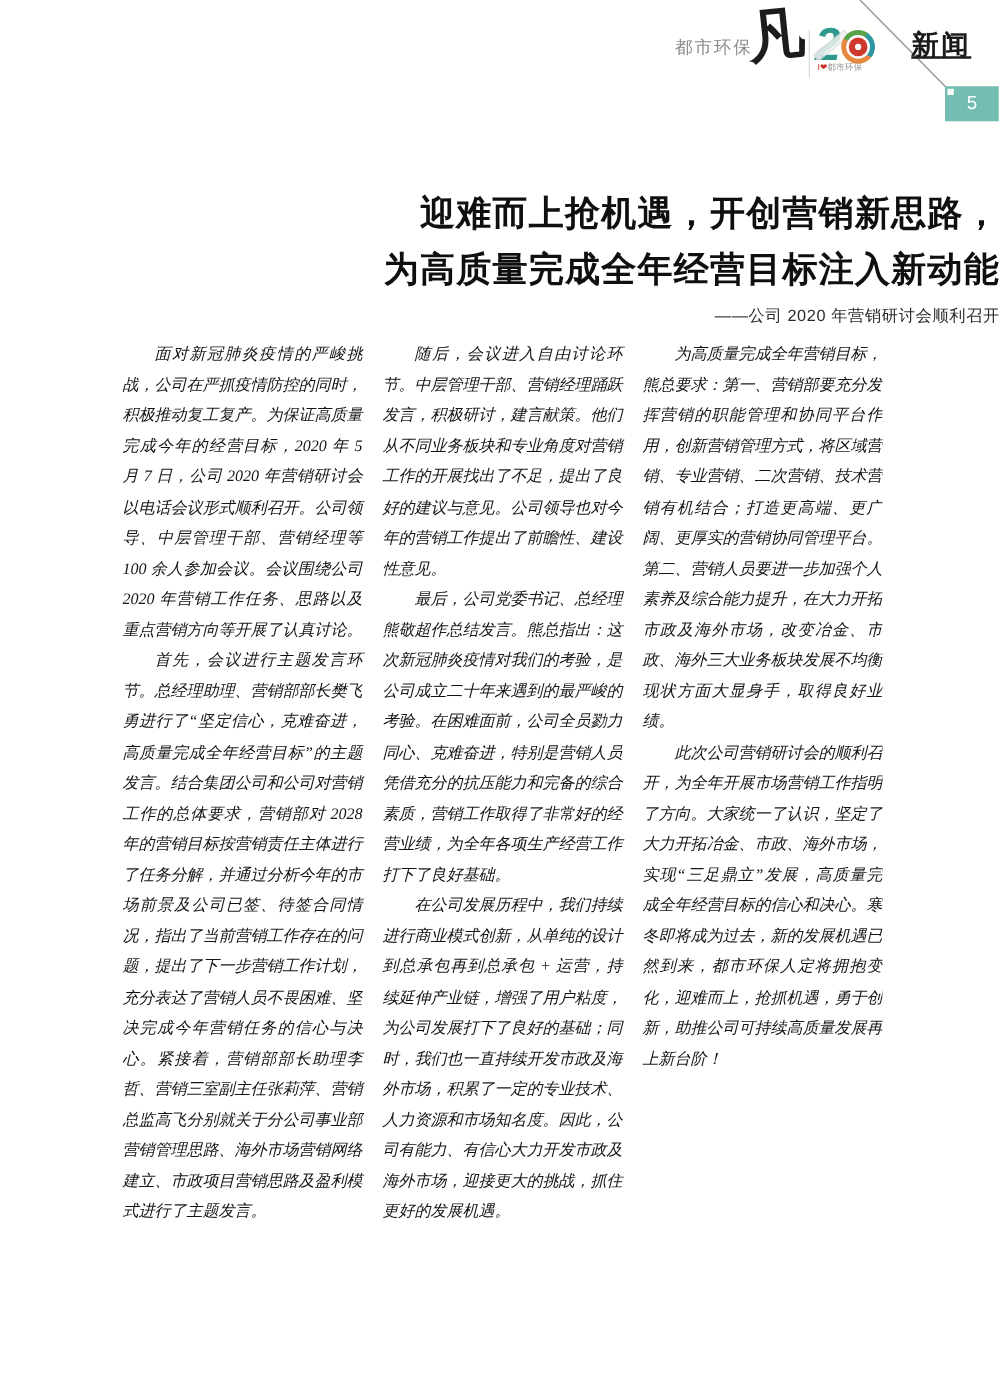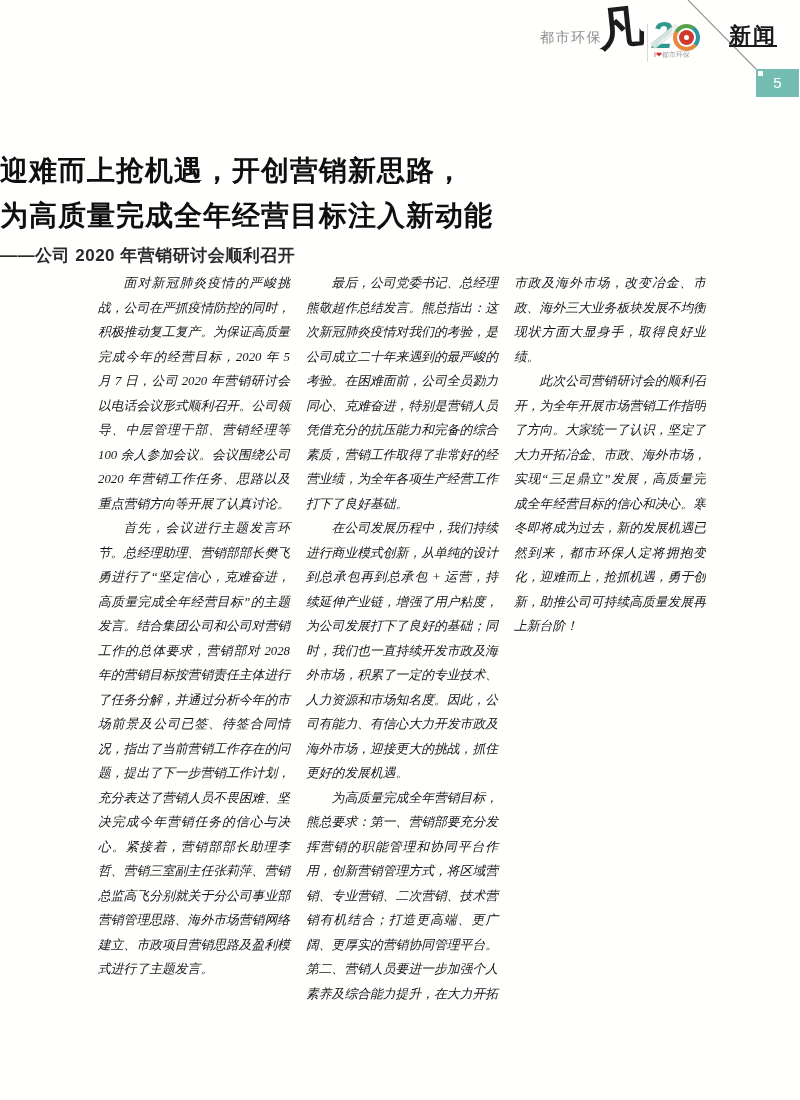--- a/index.html
+++ b/index.html
@@ -54,28 +54,28 @@
   .page-box{
     position:absolute;left:755px;top:69px;width:43px;height:28px;background:#74bdb2;
   }
   .page-box .notch{position:absolute;left:2px;top:2px;width:5px;height:5px;background:#fdfdfc;}
   .page-box .num{
     display:block;width:100%;text-align:center;line-height:28px;color:#fff;font-size:15px;
     font-family:"Liberation Sans","DejaVu Sans",sans-serif;
   }
   
   .title-block{
-    position:absolute;left:0;top:148px;width:800px;text-align:left;
+    position:absolute;left:0;top:148px;width:800px;text-align:right;
     font-family:"Liberation Sans","DejaVu Sans",sans-serif;
   }
   .title-line{
     font-size:28px;font-weight:800;color:#0f0f0f;letter-spacing:1px;line-height:45px;margin:0;
   }
   .subtitle{
-    margin:6px 0 0 0;font-size:17px;font-weight:700;color:#2a2a2a;letter-spacing:0.5px;
+    margin:6px 0 0 0;font-size:13px;font-weight:400;color:#2a2a2a;letter-spacing:0.5px;
   }
   
   .article-body{
     position:absolute;left:98px;top:271px;width:608px;height:742px;overflow:hidden;
     column-count:3;column-gap:16px;column-fill:auto;
     font-size:12.8px;line-height:24.5px;text-align:justify;color:#141414;font-style:italic;
   }
   .article-body p{margin:0;padding:0;text-indent:2em;}
 </style>
 </head>
@@ -112,20 +112,21 @@
   <h1 class="title-line">为高质量完成全年经营目标注入新动能</h1>
   <p class="subtitle">——公司 2020 年营销研讨会顺利召开</p>
 </div>
 
 <div class="article-body">
 
     <p class="para">面对新冠肺炎疫情的严峻挑战，公司在严抓疫情防控的同时，积极推动复工复产。为保证高质量完成今年的经营目标，2020 年 5 月 7 日，公司 2020 年营销研讨会以电话会议形式顺利召开。公司领导、中层管理干部、营销经理等 100 余人参加会议。会议围绕公司 2020 年营销工作任务、思路以及重点营销方向等开展了认真讨论。</p>
 
     <p class="para">首先，会议进行主题发言环节。总经理助理、营销部部长樊飞勇进行了“坚定信心，克难奋进，高质量完成全年经营目标”的主题发言。结合集团公司和公司对营销工作的总体要求，营销部对 2028 年的营销目标按营销责任主体进行了任务分解，并通过分析今年的市场前景及公司已签、待签合同情况，指出了当前营销工作存在的问题，提出了下一步营销工作计划，充分表达了营销人员不畏困难、坚决完成今年营销任务的信心与决心。紧接着，营销部部长助理李哲、营销三室副主任张莉萍、营销总监高飞分别就关于分公司事业部营销管理思路、海外市场营销网络建立、市政项目营销思路及盈利模式进行了主题发言。</p>
 
+    <p class="para">随后，会议进入自由讨论环节。中层管理干部、营销经理踊跃发言，积极研讨，建言献策。他们从不同业务板块和专业角度对营销工作的开展找出了不足，提出了良好的建议与意见。公司领导也对今年的营销工作提出了前瞻性、建设性意见。</p>
 
     <p class="para">最后，公司党委书记、总经理熊敬超作总结发言。熊总指出：这次新冠肺炎疫情对我们的考验，是公司成立二十年来遇到的最严峻的考验。在困难面前，公司全员勠力同心、克难奋进，特别是营销人员凭借充分的抗压能力和完备的综合素质，营销工作取得了非常好的经营业绩，为全年各项生产经营工作打下了良好基础。</p>
 
 
     <p class="para">在公司发展历程中，我们持续进行商业模式创新，从单纯的设计到总承包再到总承包 + 运营，持续延伸产业链，增强了用户粘度，为公司发展打下了良好的基础；同时，我们也一直持续开发市政及海外市场，积累了一定的专业技术、人力资源和市场知名度。因此，公司有能力、有信心大力开发市政及海外市场，迎接更大的挑战，抓住更好的发展机遇。</p>
 
     <p class="para">为高质量完成全年营销目标，熊总要求：第一、营销部要充分发挥营销的职能管理和协同平台作用，创新营销管理方式，将区域营销、专业营销、二次营销、技术营销有机结合；打造更高端、更广阔、更厚实的营销协同管理平台。第二、营销人员要进一步加强个人素养及综合能力提升，在大力开拓市政及海外市场，改变冶金、市政、海外三大业务板块发展不均衡现状方面大显身手，取得良好业绩。</p>
 
     <p class="para">此次公司营销研讨会的顺利召开，为全年开展市场营销工作指明了方向。大家统一了认识，坚定了大力开拓冶金、市政、海外市场，实现“三足鼎立”发展，高质量完成全年经营目标的信心和决心。寒冬即将成为过去，新的发展机遇已然到来，都市环保人定将拥抱变化，迎难而上，抢抓机遇，勇于创新，助推公司可持续高质量发展再上新台阶！</p>
 

